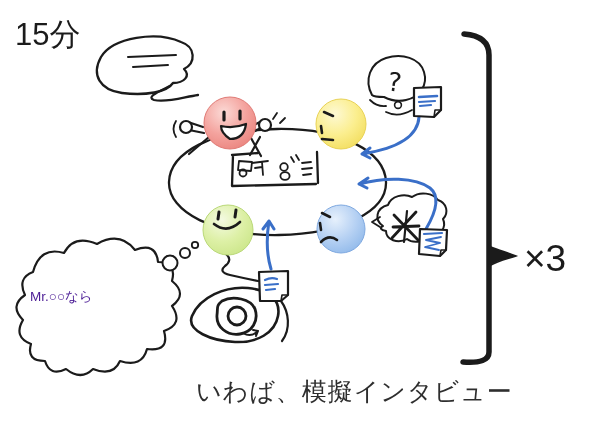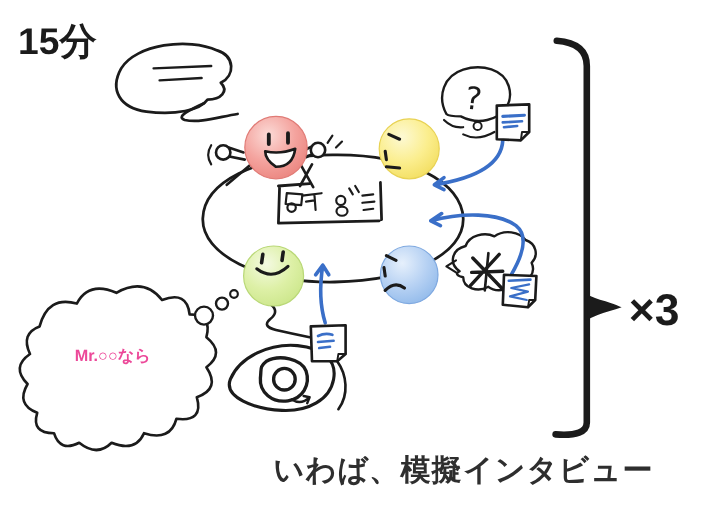--- a/index.html
+++ b/index.html
@@ -1,26 +1,26 @@
 <!DOCTYPE html>
 <html style="--ink: #1b1b1b; --note-blue: #3a6fc8; --face-red: #f29a95; --face-yellow: #fbec85; --face-green: #dcefa5; --face-blue: #abcbf1;"><head>
 <meta charset="utf-8">
 <style>
   html,body{margin:0;padding:0;background:#fff;}
   .stage{
     position:relative;width:600px;height:422px;background:#fff;overflow:hidden;
     font-family:"Liberation Sans", sans-serif;
   }
   .stage svg{position:absolute;left:0;top:0;}
-  .t{position:absolute;white-space:nowrap;font-weight:bold;}
+  .t{position:absolute;white-space:nowrap;}
   .duration{left:15px;top:14px;font-size:31px;color:var(--ink);}
-  .cloudtext{left:30px;top:287px;width:128px;text-align:center;font-size:13.5px;
-             line-height:1.5;color:#ec4899;white-space:normal;}
+  .cloudtext{left:30px;top:287px;width:128px;text-align:left;font-size:13.5px;
+             line-height:1.5;color:#4c1d95;white-space:normal;}
   .multiplier{left:524px;top:238px;font-size:37px;color:var(--ink);}
-  .caption{left:196px;top:375px;font-size:25px;color:#2e2e2e;letter-spacing:1px;margin-left:32px;}
+  .caption{left:196px;top:375px;font-size:25px;color:#2e2e2e;letter-spacing:1px;}
   
   .k{stroke:var(--ink);fill:none;stroke-linecap:round;stroke-linejoin:round;}
   .b{stroke:var(--note-blue);fill:none;stroke-linecap:round;stroke-linejoin:round;}
   .wht{fill:#fff;}
   .qmark{font-family:"DejaVu Sans", sans-serif;font-size:26px;fill:var(--ink);}
 </style>
 </head>
 <body>
 
 <div class="stage">

